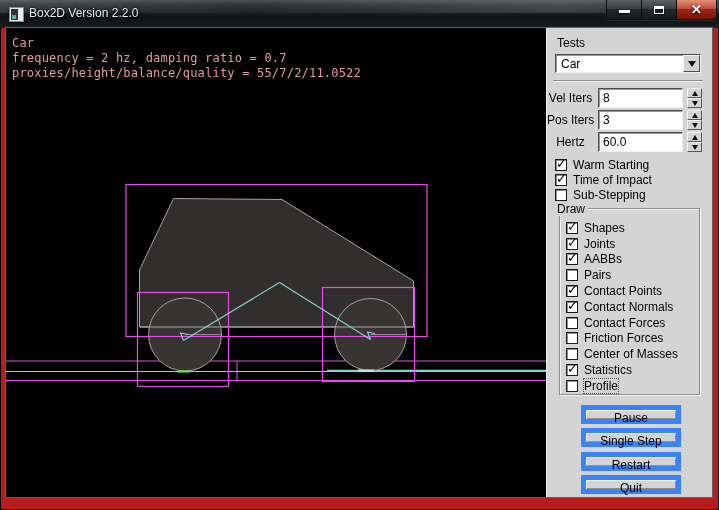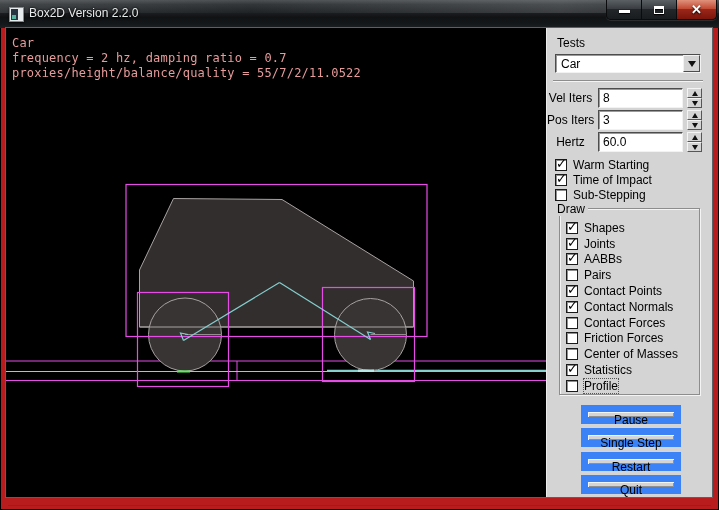--- a/index.html
+++ b/index.html
@@ -118,21 +118,21 @@
   .cb-label.focused{ outline:1px dotted #555; }
   .groupbox{
     position:absolute; left:12px; top:180px; width:141px; height:187px;
     border:1px solid #8d8d8d; box-shadow:1px 1px 0 #f4f4f4, inset 1px 1px 0 #f4f4f4;
   }
   .group-label{
     position:absolute; left:7px; top:174px; background:#d4d4d4; padding:0 3px;
   }
   .g-btn{
     position:absolute; left:34px; width:100px; height:19px;
-    background:#d4d4d4; border:7px solid #3b82f6;
+    background:#d4d4d4; border:5px solid #3b82f6;
     box-shadow:inset 1px 1px 0 #f4f4f4, inset -1px -1px 0 #8f8f8f;
     text-align:center; line-height:17px; cursor:default;
   }
 </style>
 </head>
 <body>
 
 <div class="window">
 
   <div class="titlebar">

